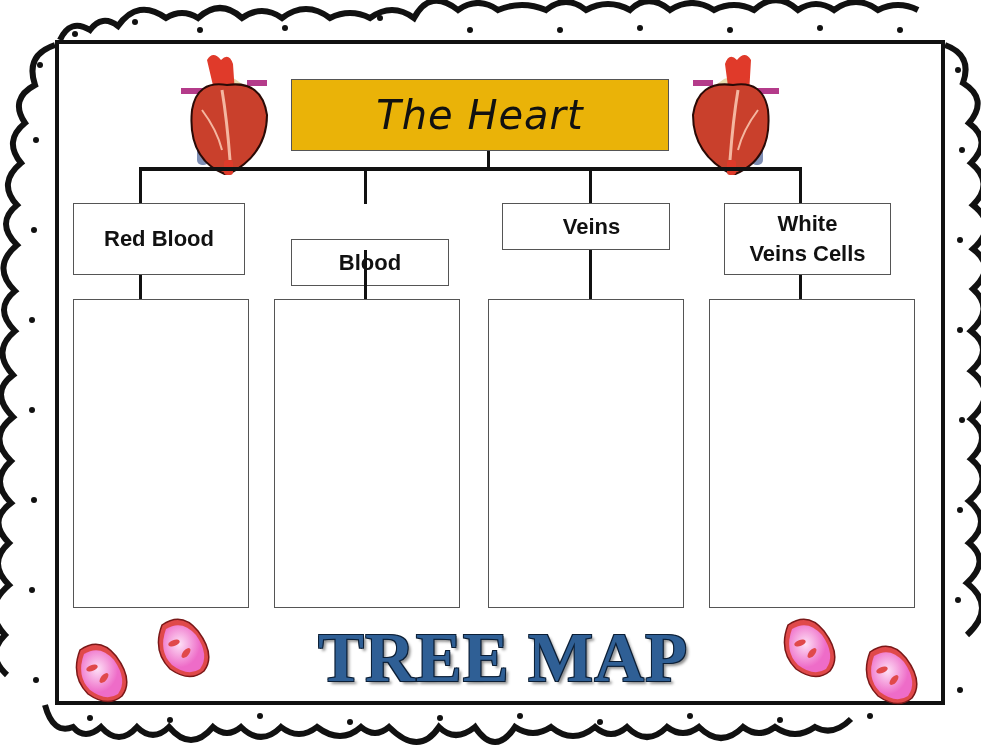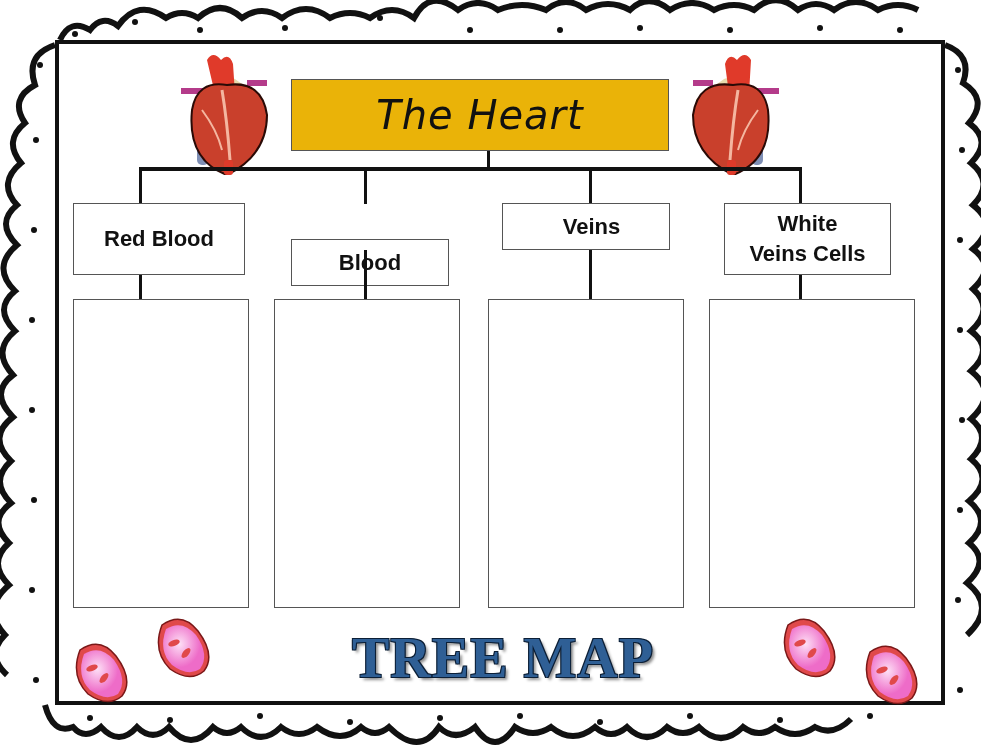--- a/index.html
+++ b/index.html
@@ -28,21 +28,21 @@
       display: flex; align-items: center; justify-content: center; text-align: center;
       font-family: "Liberation Sans", sans-serif; font-weight: bold; font-size: 22px;
       line-height: 30px; color: #111;
     }
     .leaf-box {
       position: absolute; border: 1.5px solid #555; background: #fff; box-sizing: border-box;
     }
     .tree-map-title {
       position: absolute; left: 228px; top: 618px; width: 550px; height: 80px;
       display: flex; align-items: center; justify-content: center;
-      font-family: "Liberation Serif", serif; font-weight: bold; font-size: 56px;
+      font-family: "Liberation Serif", serif; font-weight: bold; font-size: 69px;
       color: #2f5f95; letter-spacing: 1px;
       text-shadow: 1px 1px 0 #0c1f36, -1px -1px 0 #0c1f36, 1px -1px 0 #0c1f36, -1px 1px 0 #0c1f36, 3px 3px 3px rgba(0,0,0,0.45);
     }
     .heart { position: absolute; width: 95px; height: 125px; }
     .cell { position: absolute; width: 64px; height: 66px; }
   </style>
 </head>
 <body>
 
 <svg class="frame-border" viewBox="0 0 981 746" xmlns="http://www.w3.org/2000/svg">

